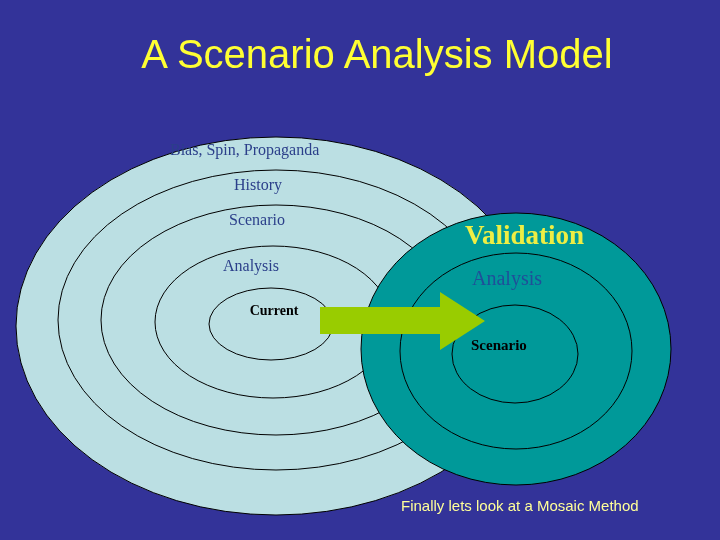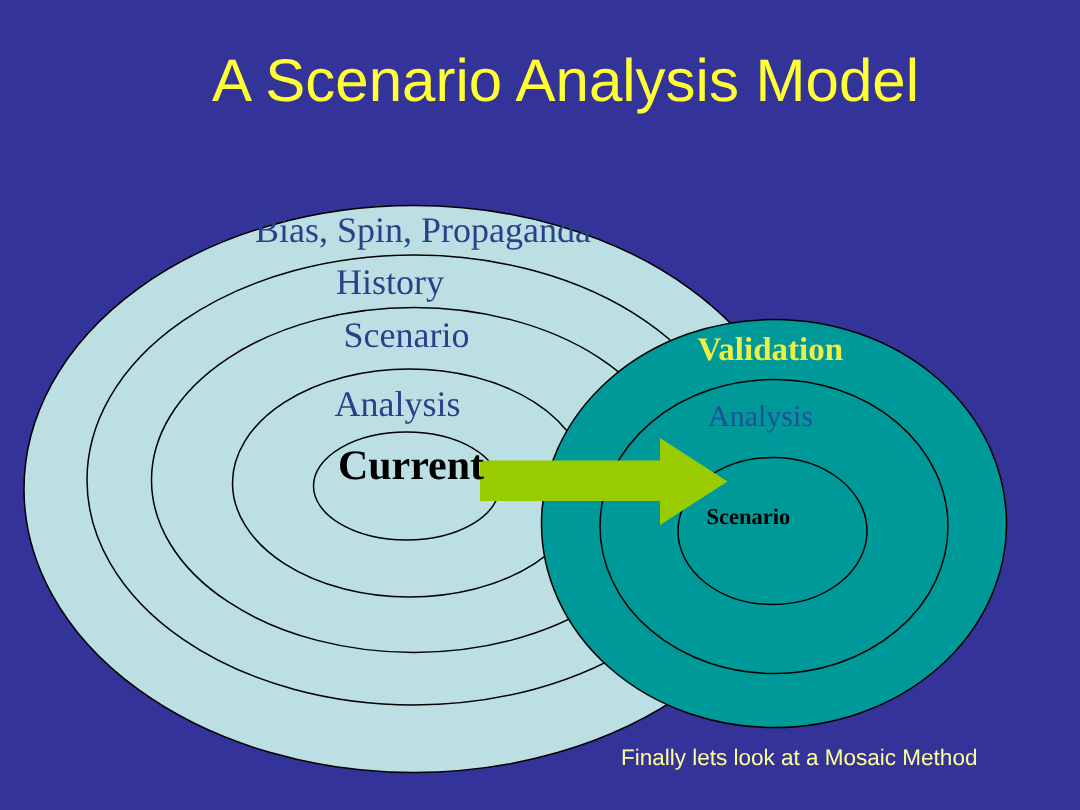--- a/index.html
+++ b/index.html
@@ -1,25 +1,25 @@
 <!DOCTYPE html>
 <html><head>
 <meta charset="utf-8">
 <style>
   html, body { margin: 0; padding: 0; }
   body { width: 720px; height: 540px; background: #333399; position: relative; overflow: hidden; }
   .title { position: absolute; left: 0; top: 30px; width: 720px; text-align: center;
     font-family: "Liberation Sans", sans-serif; font-size: 40px; color: #ffff33; line-height: 48px; padding-left: 17px; }
   svg.diagram { position: absolute; left: 0; top: 0; }
   .lbl { position: absolute; font-family: "Liberation Serif", serif; white-space: nowrap; }
-  .blue { color: #2b3f8a; font-size: 24px; font-family: Liberation Serif, serif; }
-  .black { color: #000000; font-weight: bold; font-size: 28px; text-align: center; line-height: 26px; }
-  .yellow { color: #eeee44; font-weight: bold; font-size: 22px; }
+  .blue { color: #2b3f8a; font-size: 16px; font-family: Liberation Serif, serif; }
+  .black { color: #000000; font-weight: bold; font-size: 14px; text-align: center; line-height: 26px; }
+  .yellow { color: #eeee44; font-weight: bold; font-size: 27px; }
   .teal-blue { color: #1f4f99; font-size: 20px; }
-  .footer { position: absolute; left: 414px; top: 497px; font-family: "Liberation Sans", sans-serif;
+  .footer { position: absolute; left: 401px; top: 497px; font-family: "Liberation Sans", sans-serif;
     font-size: 15px; color: #ffff99; white-space: nowrap; }
 </style>
 </head>
 <body>
 
 <div class="title">A Scenario Analysis Model</div>
 
 <svg class="diagram" width="720" height="540" viewBox="0 0 720 540">
 
   <g>
@@ -33,21 +33,21 @@
   <g>
     <ellipse cx="516" cy="349" rx="155" ry="136" fill="#009999" stroke="#000" stroke-width="1"></ellipse>
     <ellipse cx="516" cy="351" rx="116" ry="98" fill="none" stroke="#000" stroke-width="1"></ellipse>
     <ellipse cx="515" cy="354" rx="63" ry="49" fill="none" stroke="#000" stroke-width="1"></ellipse>
   </g>
 
   <polygon points="320,307 440,307 440,292 485,321 440,350 440,334 320,334" fill="#99cc00"></polygon>
 </svg>
 
 <div class="lbl blue" style="left:170px; top:141px;">Bias, Spin, Propaganda</div>
-<div class="lbl blue" style="left:224px; top:176px;">History</div>
+<div class="lbl blue" style="left:234px; top:176px;">History</div>
 <div class="lbl blue" style="left:229px; top:211px;">Scenario</div>
 <div class="lbl blue" style="left:223px; top:257px;">Analysis</div>
 <div class="lbl black" style="left:222px; top:298px; width:104px;">
   <div>Current</div>
 </div>
 
 <div class="lbl yellow" style="left:465px; top:220px;">Validation</div>
 <div class="lbl teal-blue" style="left:472px; top:267px;">Analysis</div>
 <div class="lbl black" style="left:471px; top:332px; font-size:15px;">Scenario</div>
 

